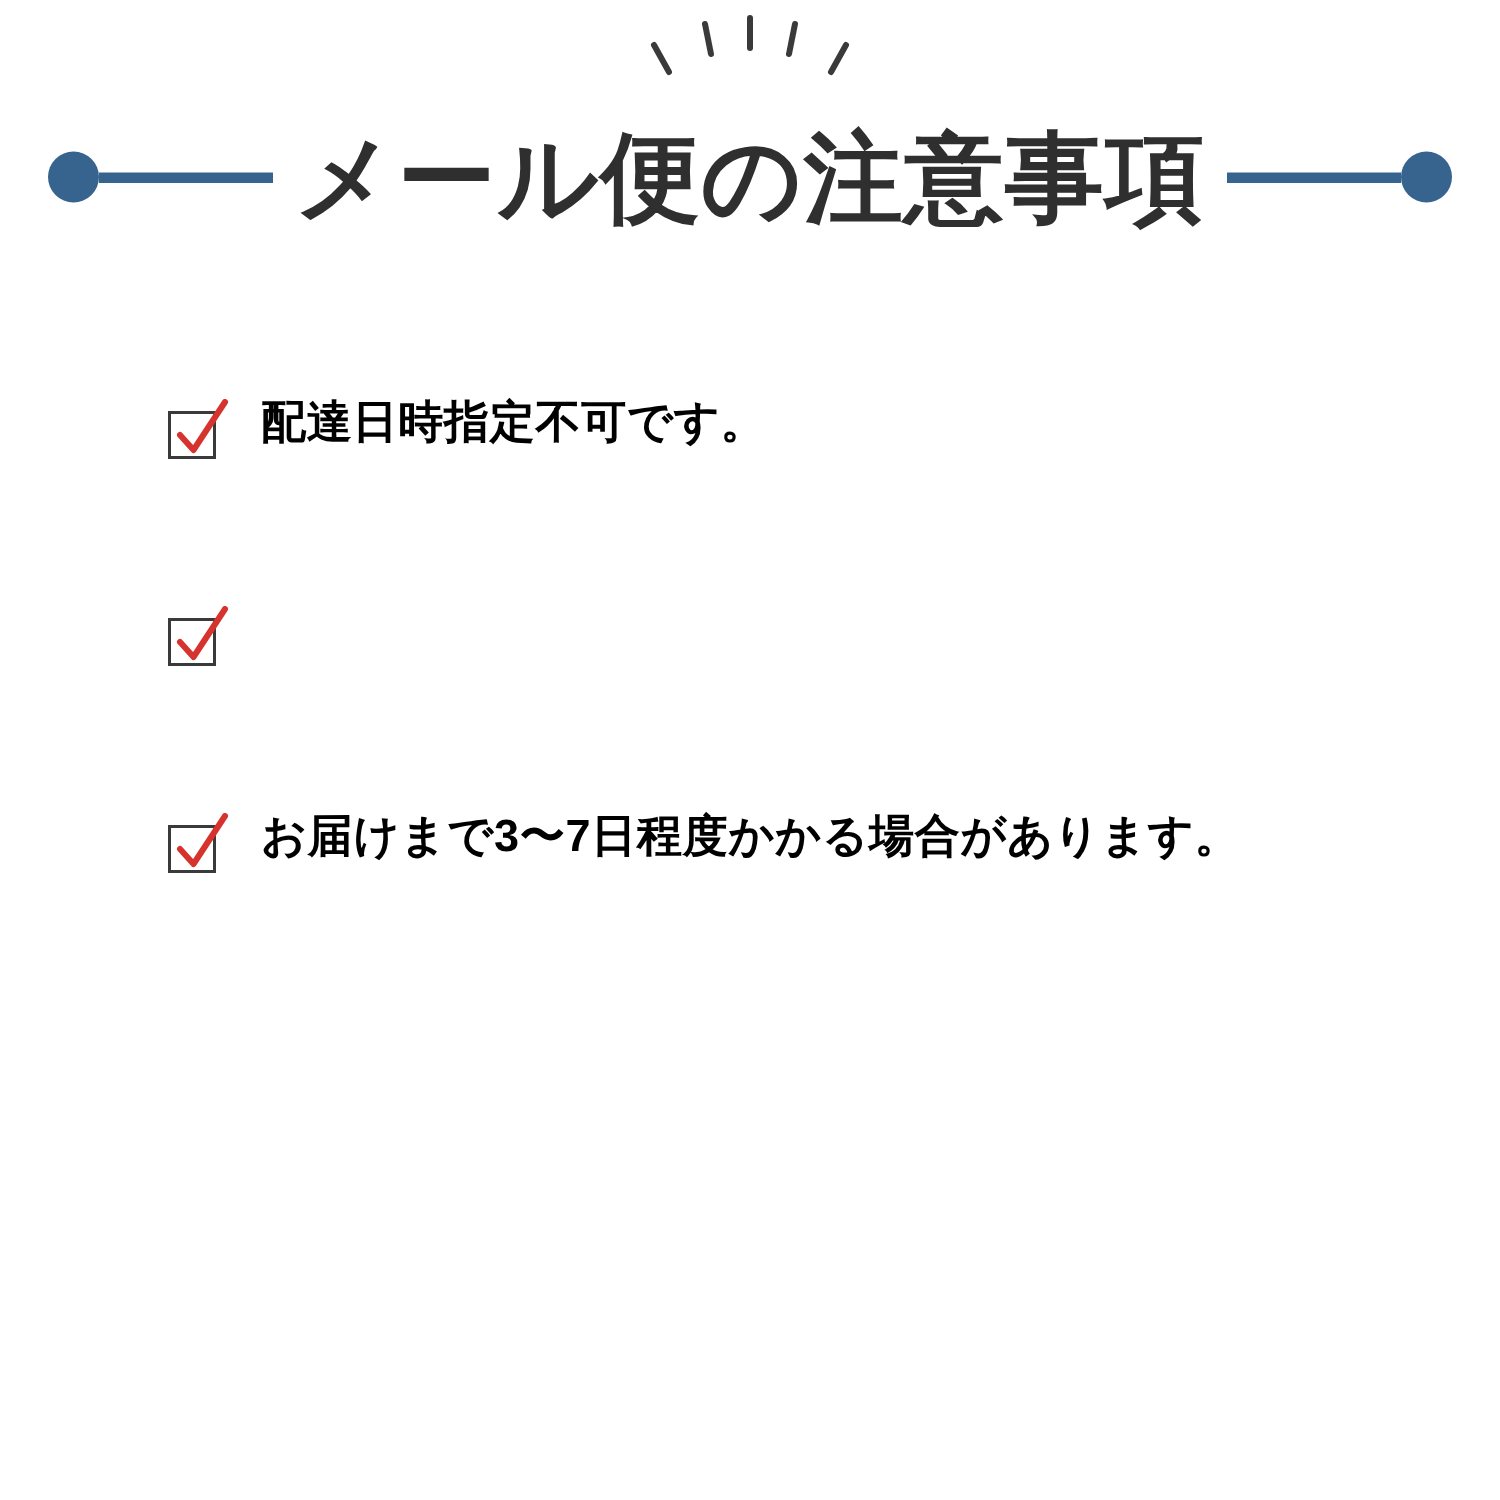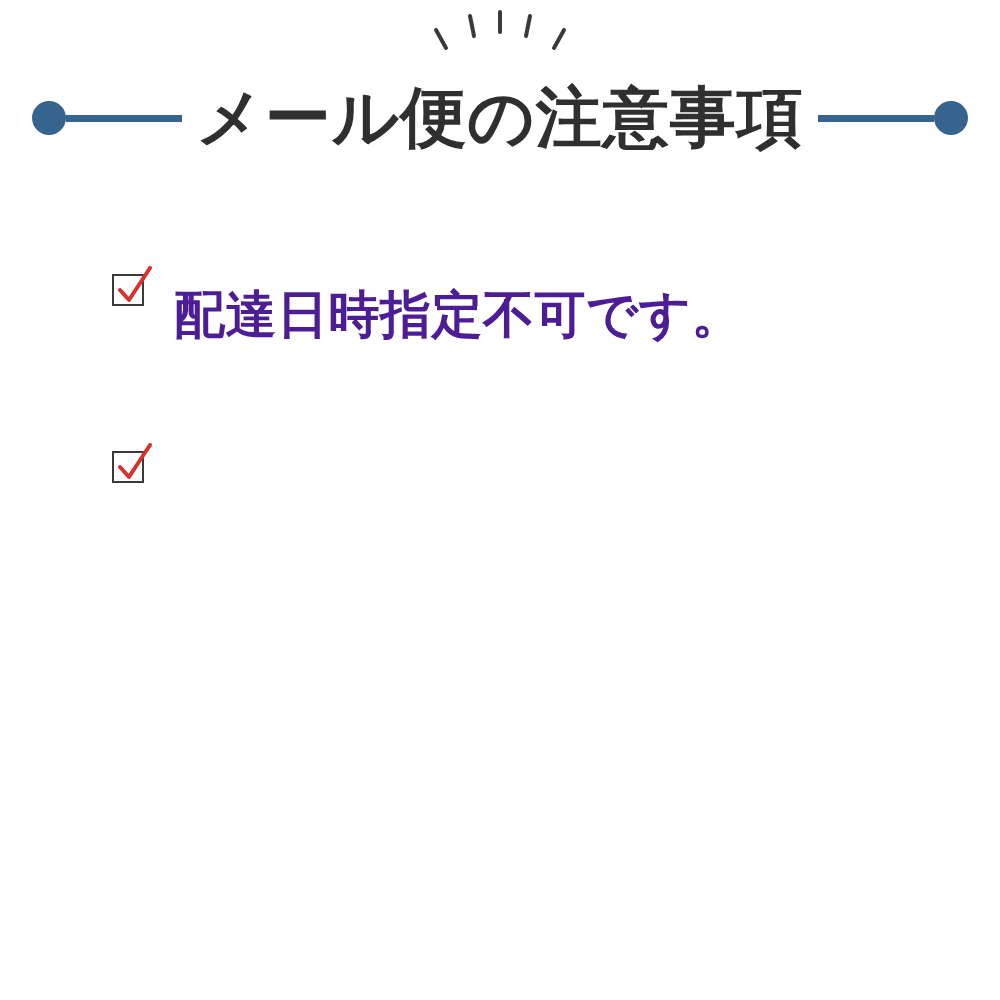--- a/index.html
+++ b/index.html
@@ -13,21 +13,20 @@
     font-family: "Liberation Sans", "DejaVu Sans", sans-serif;
     color: #2b2b2b;
     overflow: hidden;
   }
 
   .page {
     position: relative;
     width: 1000px;
     height: 1000px;
     box-sizing: border-box;
-    font-family: Liberation Serif, serif;
   }
 
   
   .header {
     position: absolute;
     top: 0;
     left: 0;
     width: 1000px;
     height: 180px;
   }
@@ -117,26 +116,25 @@
 
   .check-box .tick {
     position: absolute;
     left: 2px;
     top: -8px;
     width: 40px;
     height: 44px;
   }
 
   .item-text {
-    font-size: 51px;
+    font-size: 30px;
     font-weight: 700;
     line-height: 1.32;
-    color: #4c1d95;
+    color: #000000;
     letter-spacing: 0.5px;
-    margin-top: 20px;
   }
 </style>
 </head>
 <body>
 
 <div class="page">
 
   <div class="header">
 
     <div class="sparkles">
@@ -181,16 +179,25 @@
 
     <div class="list-item">
       <div class="check-box">
         <div class="box"></div>
         <svg class="tick" viewBox="0 0 40 44" xmlns="http://www.w3.org/2000/svg">
           <polyline points="6,24 15,34 36,2" fill="none" stroke="#d6322e" stroke-width="4" stroke-linecap="round" stroke-linejoin="round"></polyline>
         </svg>
       </div>
     </div>
 
+    <div class="list-item">
+      <div class="check-box">
+        <div class="box"></div>
+        <svg class="tick" viewBox="0 0 40 44" xmlns="http://www.w3.org/2000/svg">
+          <polyline points="6,24 15,34 36,2" fill="none" stroke="#d6322e" stroke-width="4" stroke-linecap="round" stroke-linejoin="round"></polyline>
+        </svg>
+      </div>
+      <div class="item-text">お届けまで3〜7日程度かかる場合があります。</div>
+    </div>
 
   </div>
 
 </div>
 
 </body></html>

